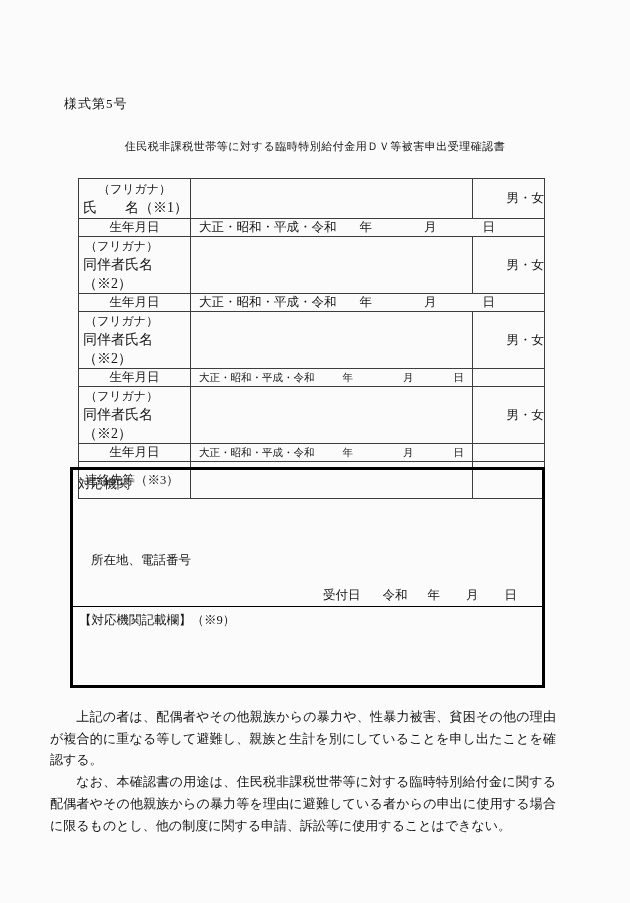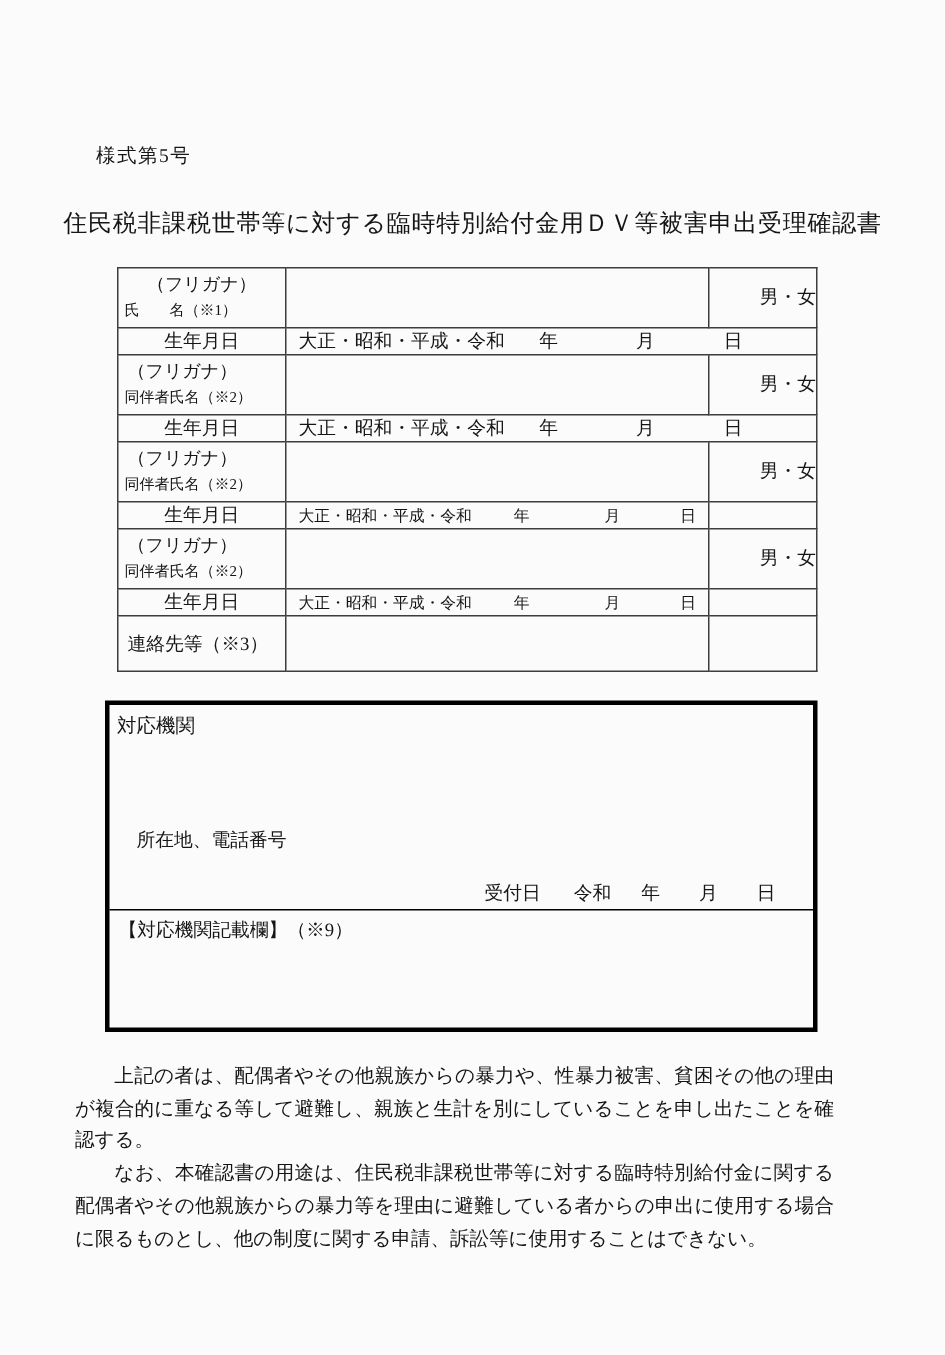--- a/index.html
+++ b/index.html
@@ -12,42 +12,42 @@
     -webkit-font-smoothing:antialiased;
   }
   .page{position:absolute;inset:0;}
 
   .form-number{
     position:absolute;left:64px;top:95px;
     font-size:13px;letter-spacing:1px;
   }
   .form-title{
     position:absolute;left:0;top:139px;width:100%;
-    text-align:center;font-size:16px;letter-spacing:0.5px;
+    text-align:center;font-size:11px;letter-spacing:0.5px;
   }
 
   
   table.applicant-table{
     position:absolute;left:78px;top:178px;
     width:466px;border-collapse:collapse;table-layout:fixed;
   }
   .applicant-table td{
     border:1px solid #3d3d3d;
     padding:0;vertical-align:middle;
     font-size:12.5px;
   }
   col.c1{width:112px;} col.c2{width:282px;} col.c3{width:72px;}
 
   tr.name-row{height:40px;}
   tr.dob-row{height:15px;}
   tr.contact-row{height:37px;margin-left:28px;}
 
   .furigana{font-size:12px;line-height:18px;text-align:center;}
   .furigana.fleft{text-align:left;padding-left:6px;}
-  .name-label{font-size:10px;line-height:19px;padding-left:4px;}
+  .name-label{font-size:14px;line-height:19px;padding-left:4px;}
   .gender-cell{text-align:right;font-size:12.5px;}
   .dob-label{text-align:center;font-size:12.5px;}
   .contact-label{font-size:12.5px;padding-left:6px !important;}
 
   .date-line{display:flex;align-items:center;padding-left:8px;font-size:12.5px;white-space:nowrap;}
   .date-line.narrow{font-size:10.5px;padding-left:8px;}
   .sp{display:inline-block;height:1px;} .w20{width:20px;} .w22{width:22px;} .w23{width:23px;}
   .w26{width:26px;} .w28{width:28px;} .w40{width:40px;} .w46{width:46px;}
   .w50{width:50px;} .w52{width:52px;}
 

